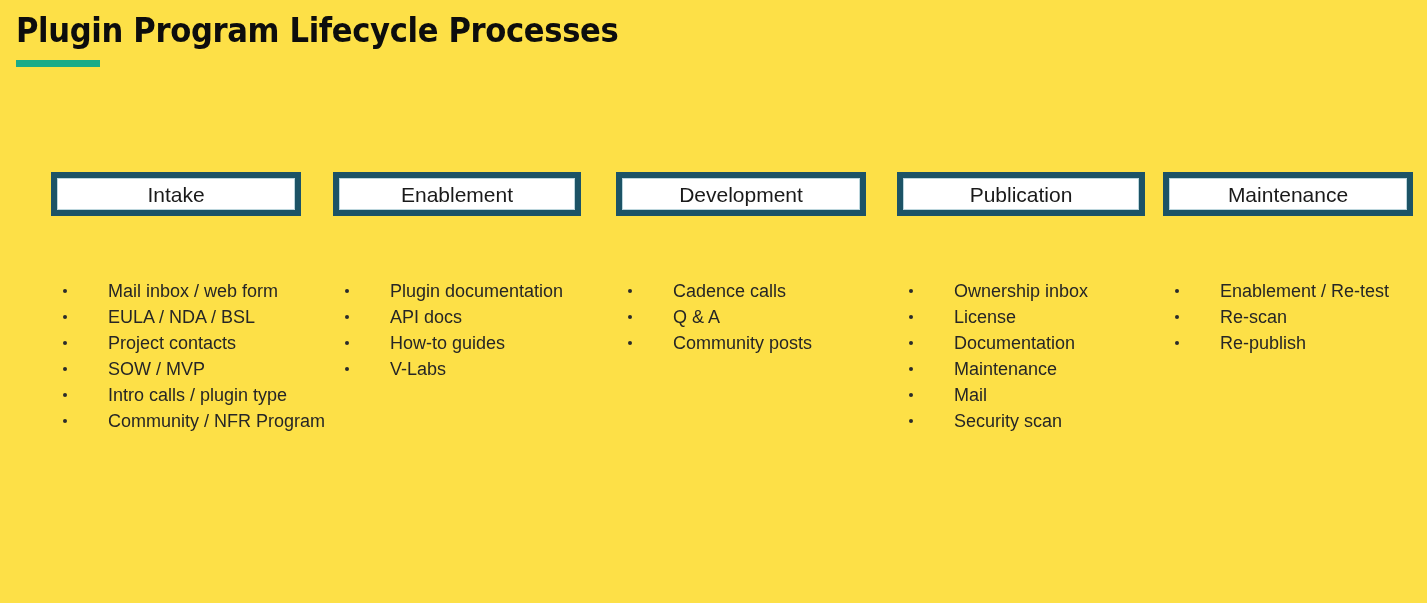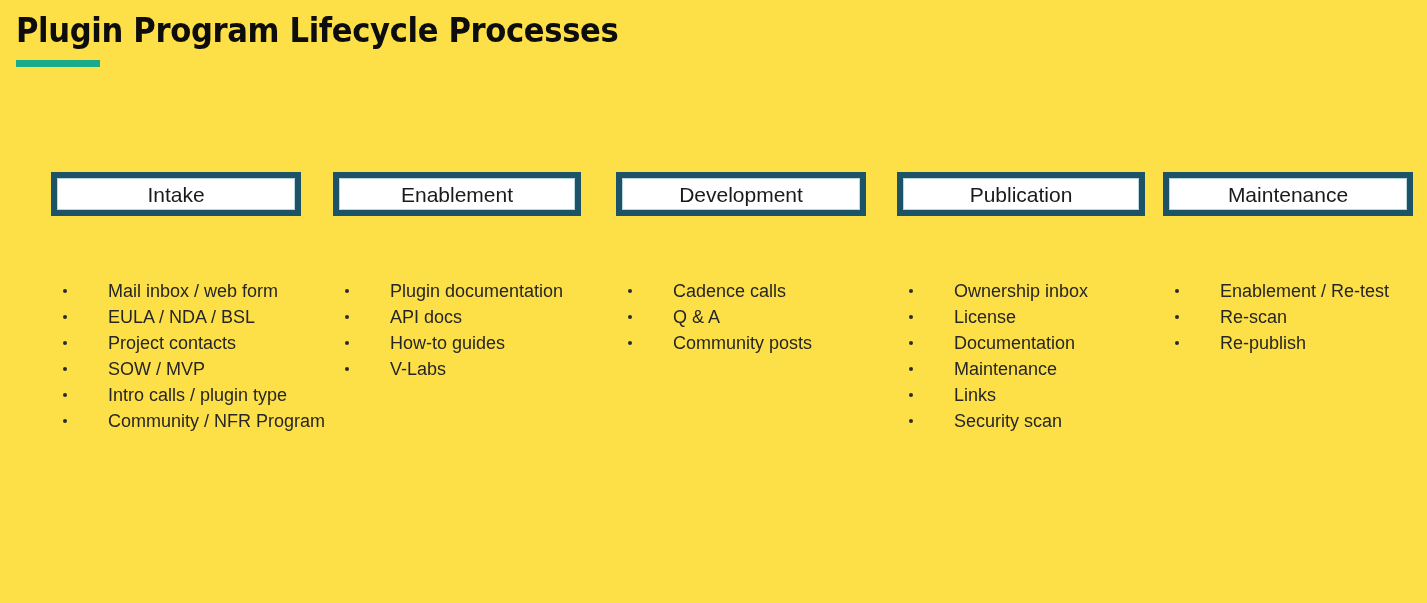--- a/index.html
+++ b/index.html
@@ -217,21 +217,21 @@
         <li class="bullet-item">
           <span class="bullet-dot"></span>
           <span>Documentation</span>
         </li>
         <li class="bullet-item">
           <span class="bullet-dot"></span>
           <span>Maintenance</span>
         </li>
         <li class="bullet-item">
           <span class="bullet-dot"></span>
-          <span>Links</span>
+          <span>Mail</span>
         </li>
         <li class="bullet-item">
           <span class="bullet-dot"></span>
           <span>Security scan</span>
         </li>
       </ul>
     </div>
 
     <div class="column" style="left:1130px; width:250px;">
       <div class="phase-box">

